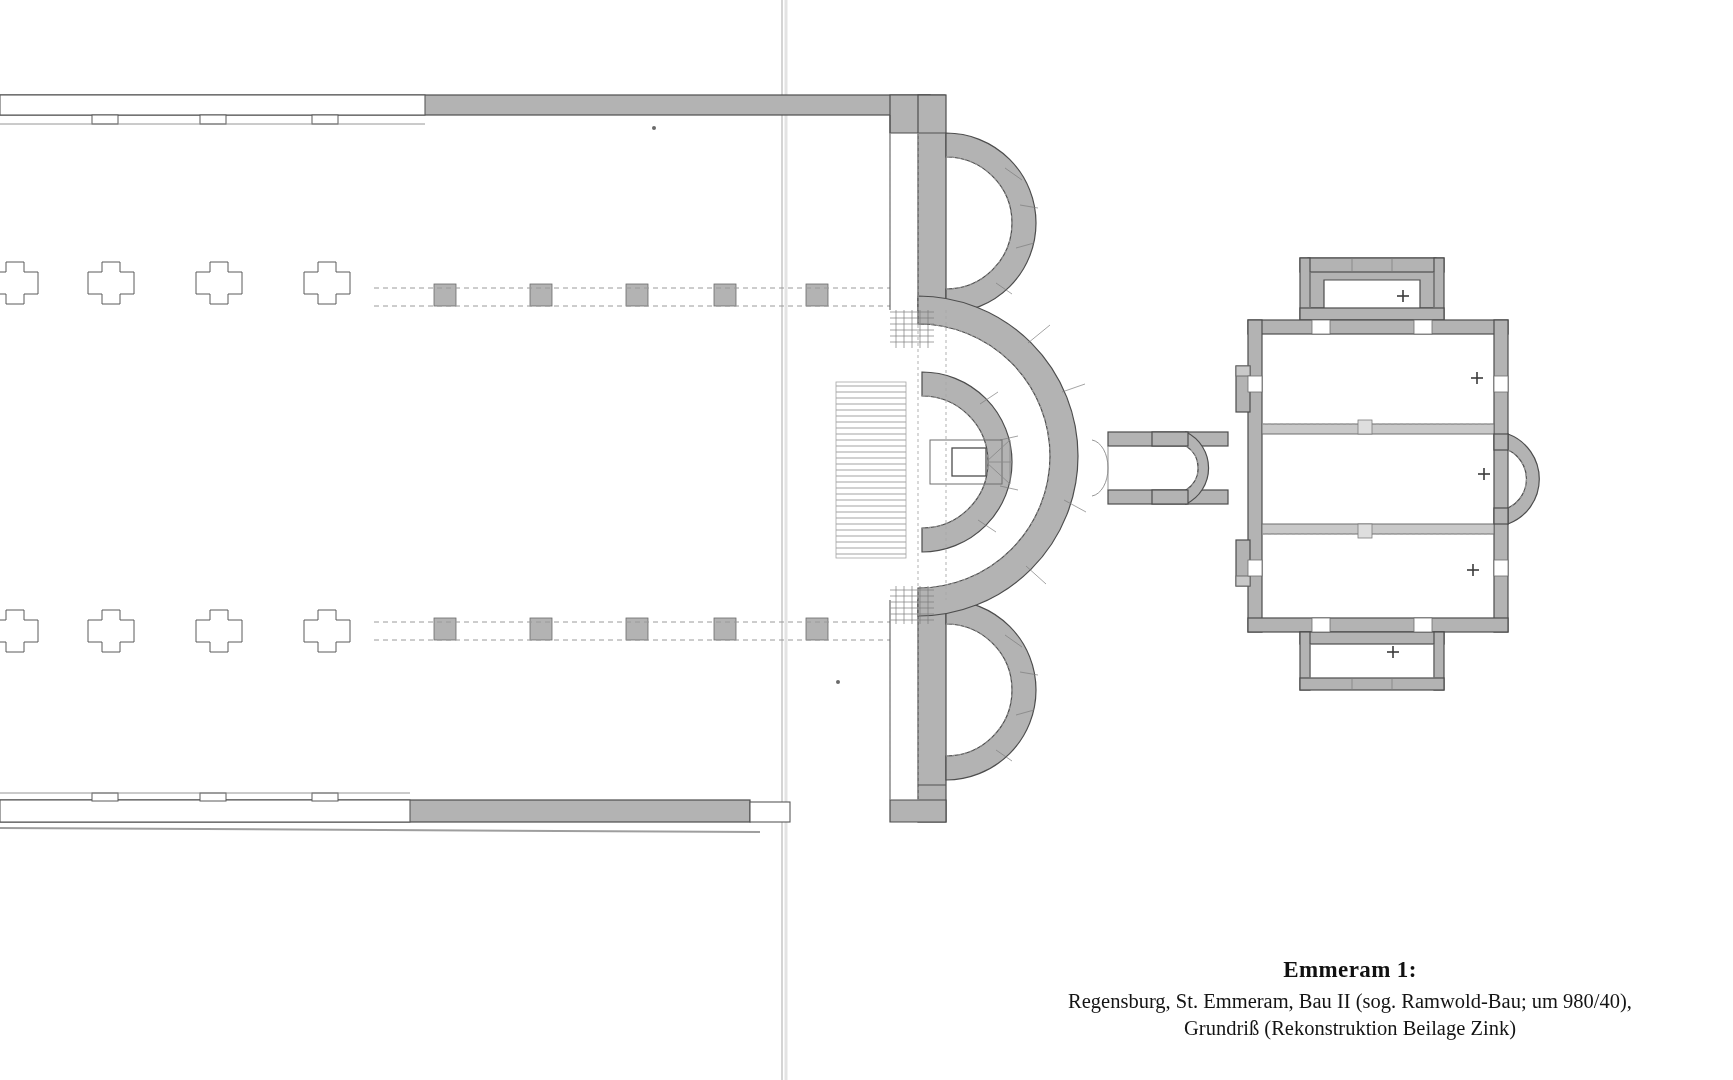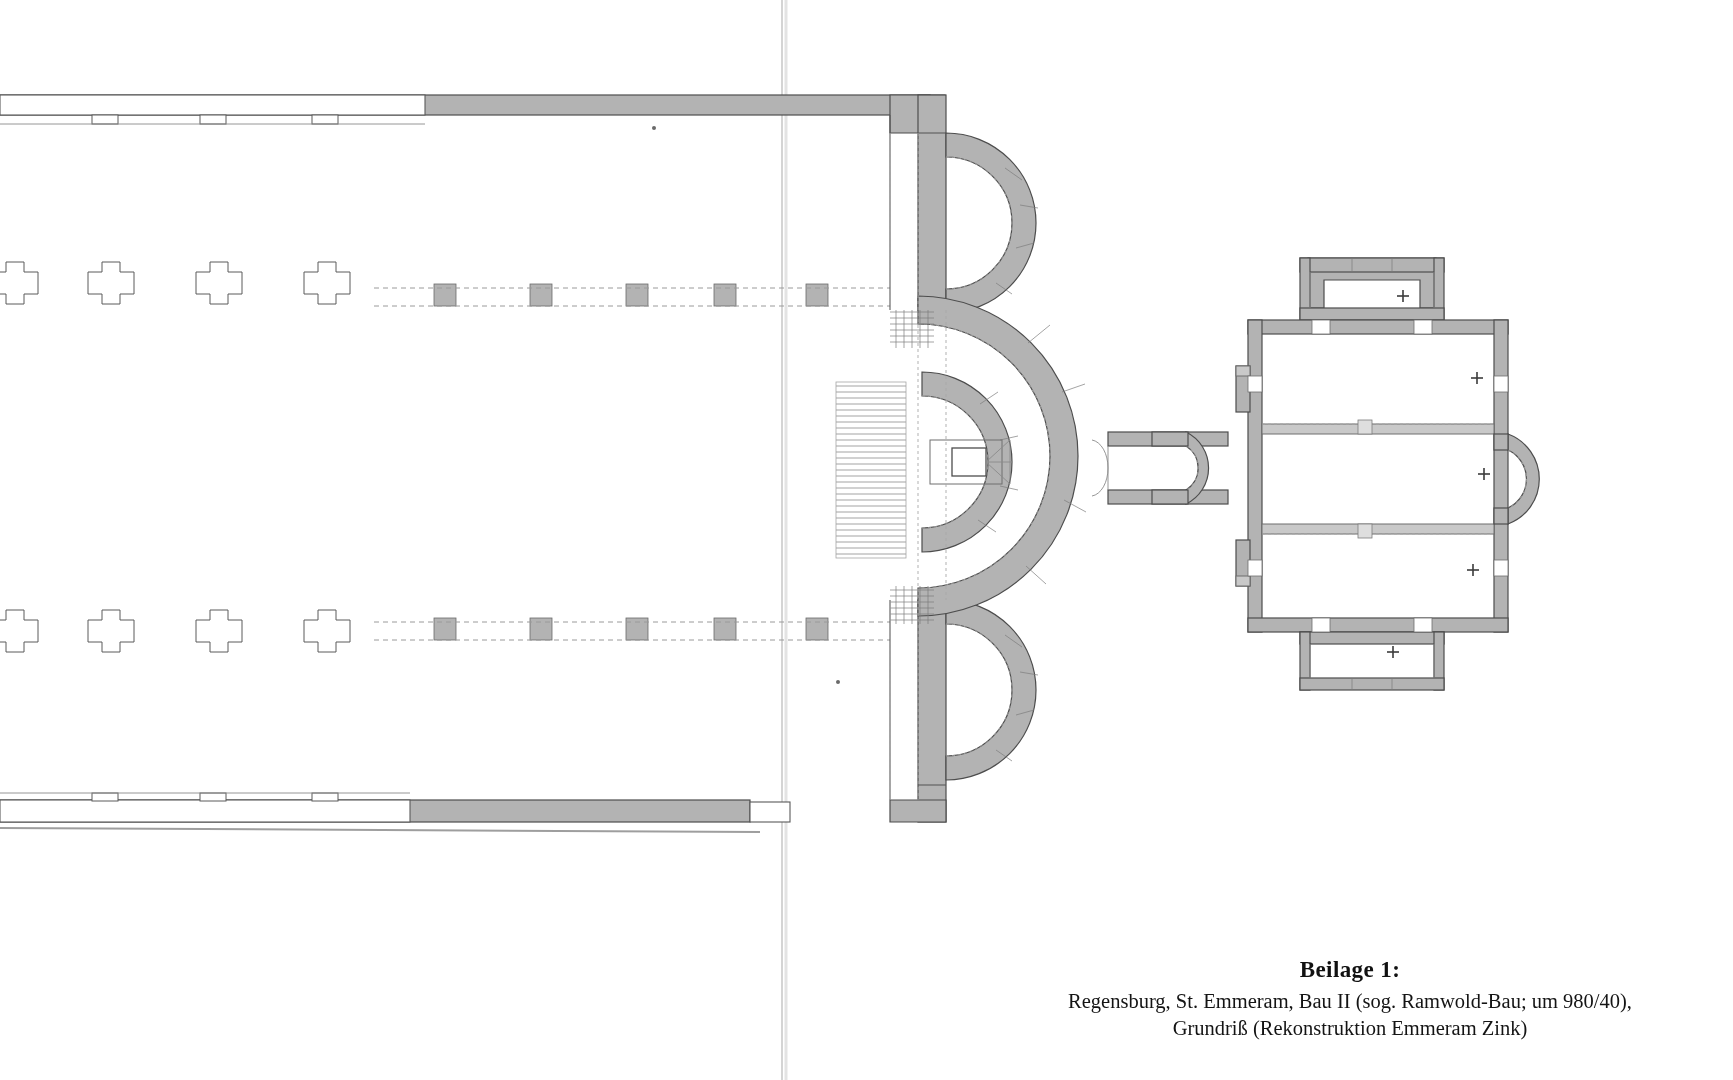--- a/index.html
+++ b/index.html
@@ -385,18 +385,18 @@
     </g>
 
     <g>
       <circle cx="654" cy="128" r="2" fill="#6a6a6a"></circle>
       <circle cx="838" cy="682" r="2" fill="#6a6a6a"></circle>
     </g>
 
   </svg>
 
   <div class="caption-block">
-    <div class="caption-title">Beilage 1:</div>
+    <div class="caption-title">Emmeram 1:</div>
     <div class="caption-line">Regensburg, St. Emmeram, Bau II (sog. Ramwold-Bau; um 980/40),</div>
-    <div class="caption-line">Grundriß (Rekonstruktion Emmeram Zink)</div>
+    <div class="caption-line">Grundriß (Rekonstruktion Beilage Zink)</div>
   </div>
 
 </div>
 
 </body></html>

